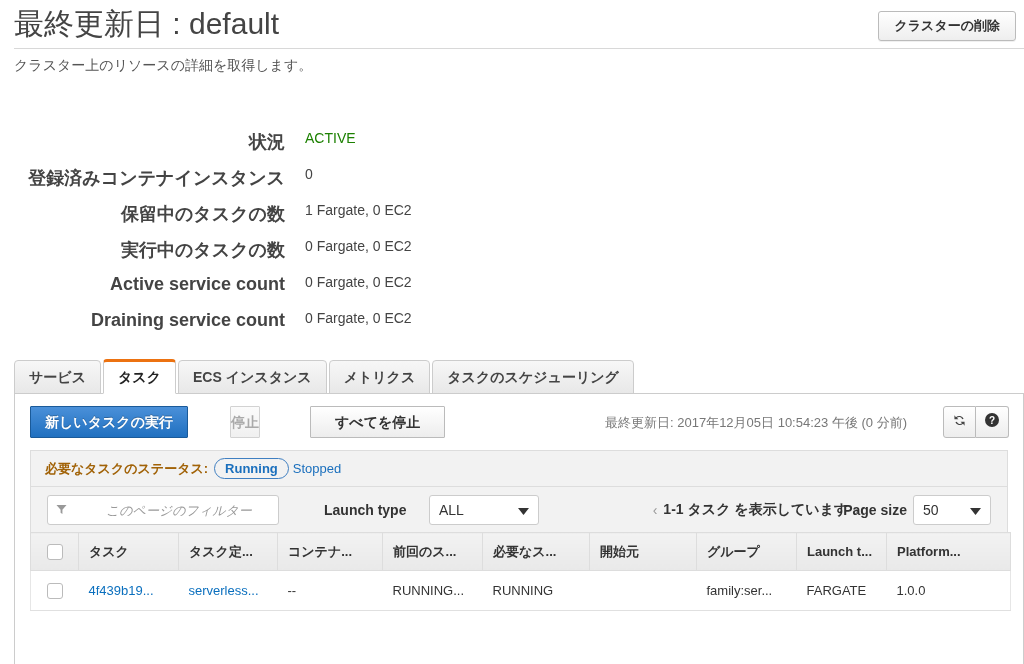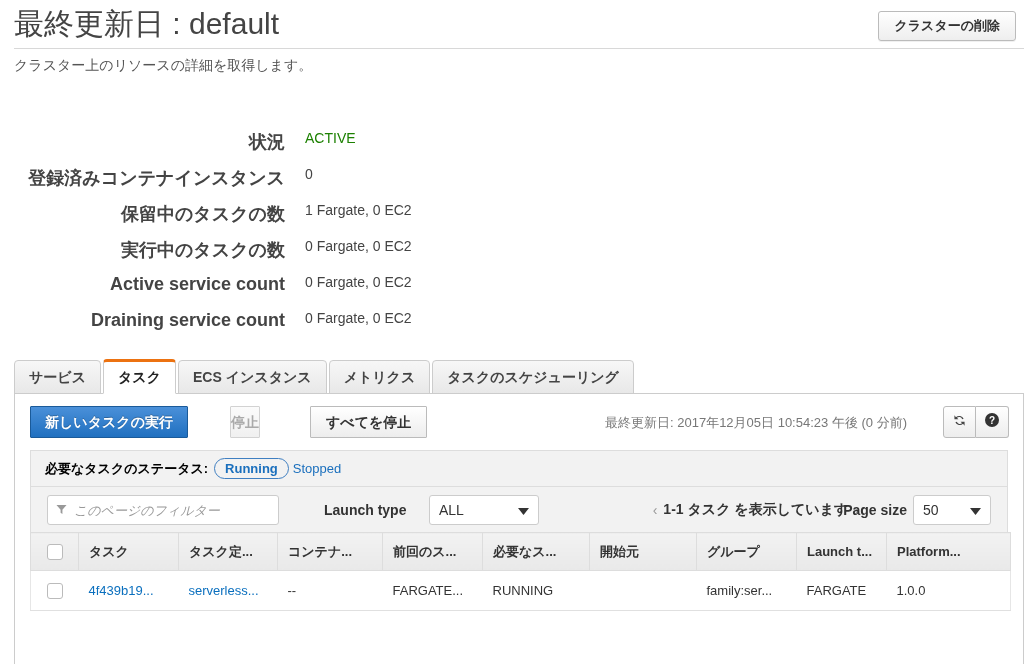--- a/index.html
+++ b/index.html
@@ -103,21 +103,21 @@
   }
   .btn-primary {
     left: 15px; padding: 0 14px;
     background: linear-gradient(to bottom, #4a90d9 0%, #2070c0 100%);
     border: 1px solid #1a5a99; color: #ffffff;
     text-shadow: 0 -1px 0 rgba(0,0,0,0.25);
   }
   .btn-secondary {
     background: linear-gradient(to bottom, #ffffff 0%, #ededed 100%);
     border: 1px solid #bbbbbb; color: #333;
-    padding: 0 15px;
+    padding: 0 24px;
   }
   .btn-disabled {
     background: linear-gradient(to bottom, #fbfbfb 0%, #f0f0f0 100%);
     border: 1px solid #d2d2d2; color: #aaaaaa;
     cursor: default;
   }
   .btn-stop { left: 215px; }
   .btn-stop-all { left: 295px; }
 
   .last-updated {
@@ -142,21 +142,21 @@
   .status-bar {
     position: relative;
     margin: 0 15px;
     height: 36px;
     background: #f2f2f2;
     border: 1px solid #dddddd;
     border-bottom: none;
     display: flex; align-items: center;
     padding-left: 14px;
   }
-  .status-bar-label { font-size: 13px; font-weight: bold; color: #000000; }
+  .status-bar-label { font-size: 13px; font-weight: bold; color: #a16207; }
   .status-pill {
     margin-left: 6px;
     padding: 2px 10px;
     border: 1px solid #3f7fc1;
     border-radius: 12px;
     font-size: 13px; font-weight: bold; color: #1a6fbd;
     cursor: pointer;
   }
   .status-link {
     margin-left: 4px;
@@ -171,21 +171,21 @@
     background: #f2f2f2;
     border: 1px solid #dddddd;
     border-bottom: none;
   }
   .filter-input-wrap {
     position: absolute; left: 16px; top: 8px;
     width: 232px; height: 30px;
     background: #ffffff;
     border: 1px solid #cccccc;
     border-radius: 3px;
-    display: flex; align-items: center; padding-left: 8px;
+    display: flex; align-items: center; padding-left: 8px; gap: 32px;
   }
   .funnel-icon { margin-right: 5px; flex: 0 0 auto; }
   .filter-input {
     border: none; outline: none; background: transparent;
     width: 196px; font-size: 13px; font-style: italic; color: #555;
     font-family: "Liberation Sans", "DejaVu Sans", sans-serif;
   }
   .filter-input::placeholder { color: #999; font-style: italic; }
   .launch-type-label {
     position: absolute; left: 293px; top: 15px;
@@ -400,21 +400,21 @@
             <td>
               <span class="row-checkbox"></span>
             </td>
             <td>
               <span class="cell-link">4f439b19...</span>
             </td>
             <td>
               <span class="cell-link">serverless...</span>
             </td>
             <td>--</td>
-            <td>FARGATE...</td>
+            <td>RUNNING...</td>
             <td>RUNNING</td>
             <td></td>
             <td>family:ser...</td>
             <td>FARGATE</td>
             <td>1.0.0</td>
           </tr>
         </tbody>
       </table>
     </div>
 

